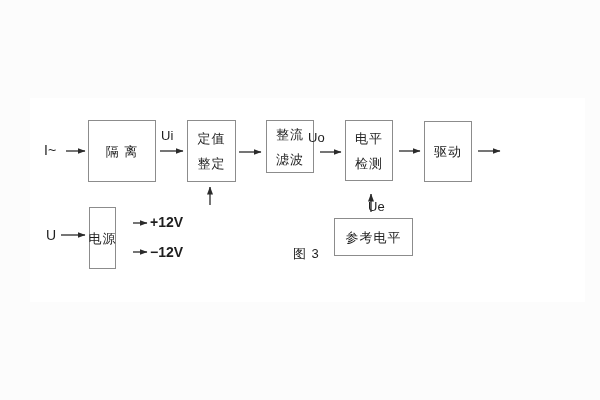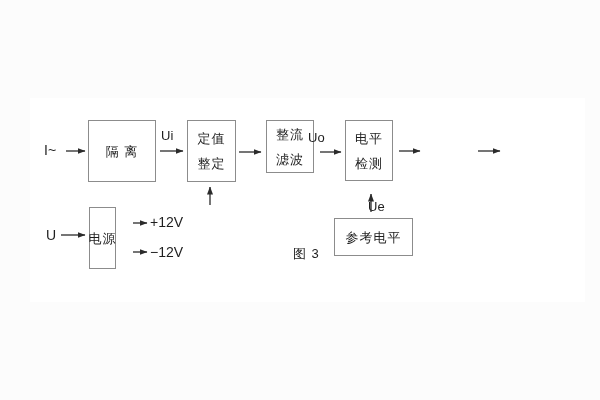--- a/index.html
+++ b/index.html
@@ -38,21 +38,21 @@
     box-sizing: border-box;
     white-space: pre;
   }
   .sig {
     position: absolute;
     font-size: 13px;
     line-height: 15px;
     white-space: pre;
     text-align: right;
   }
-  .sig.volt { font-size: 14px; }
+  .sig.volt { font-size: 14px; font-weight: bold; }
 </style>
 </head>
 <body>
 
 <div id="canvas">
 
   <div class="panel"></div>
 
   <svg class="connectors" viewBox="0 0 600 400" xmlns="http://www.w3.org/2000/svg">
     <defs>
@@ -85,20 +85,23 @@
   <div class="block" style="left:266px;top:120px;width:48px;height:53px">
     <span>整流</span>
     <span>滤波</span>
   </div>
 
   <div class="block" style="left:345px;top:120px;width:48px;height:61px">
     <span>电平</span>
     <span>检测</span>
   </div>
 
+  <div class="block" style="left:424px;top:121px;width:48px;height:61px">
+    <span>驱动</span>
+  </div>
 
 
   <div class="block" style="left:89px;top:207px;width:27px;height:62px">
     <span>电源</span>
   </div>
 
 
   <div class="block" style="left:334px;top:218px;width:79px;height:38px">
     <span>参考电平</span>
   </div>

